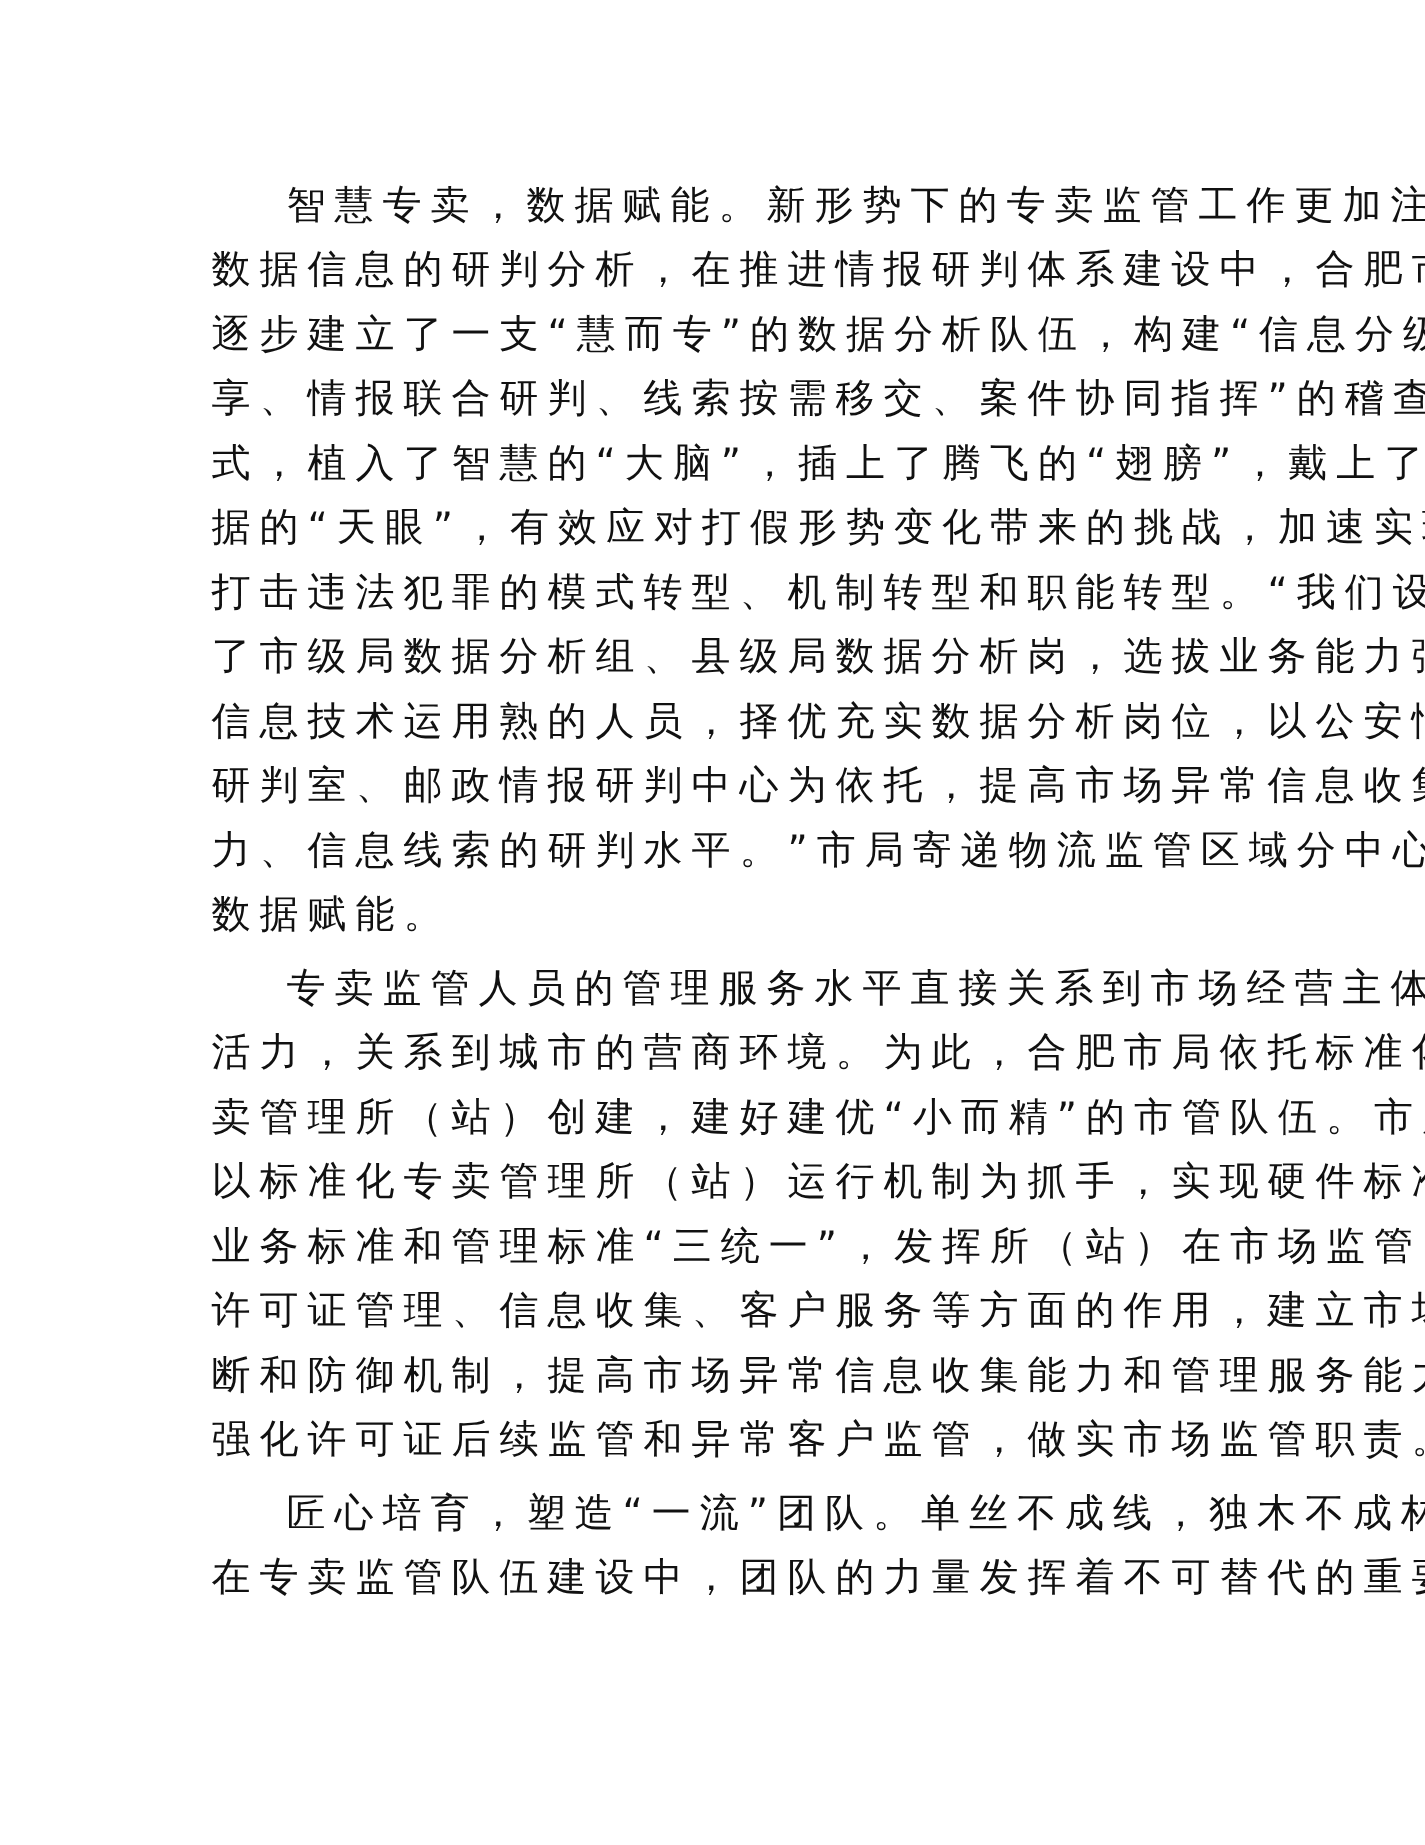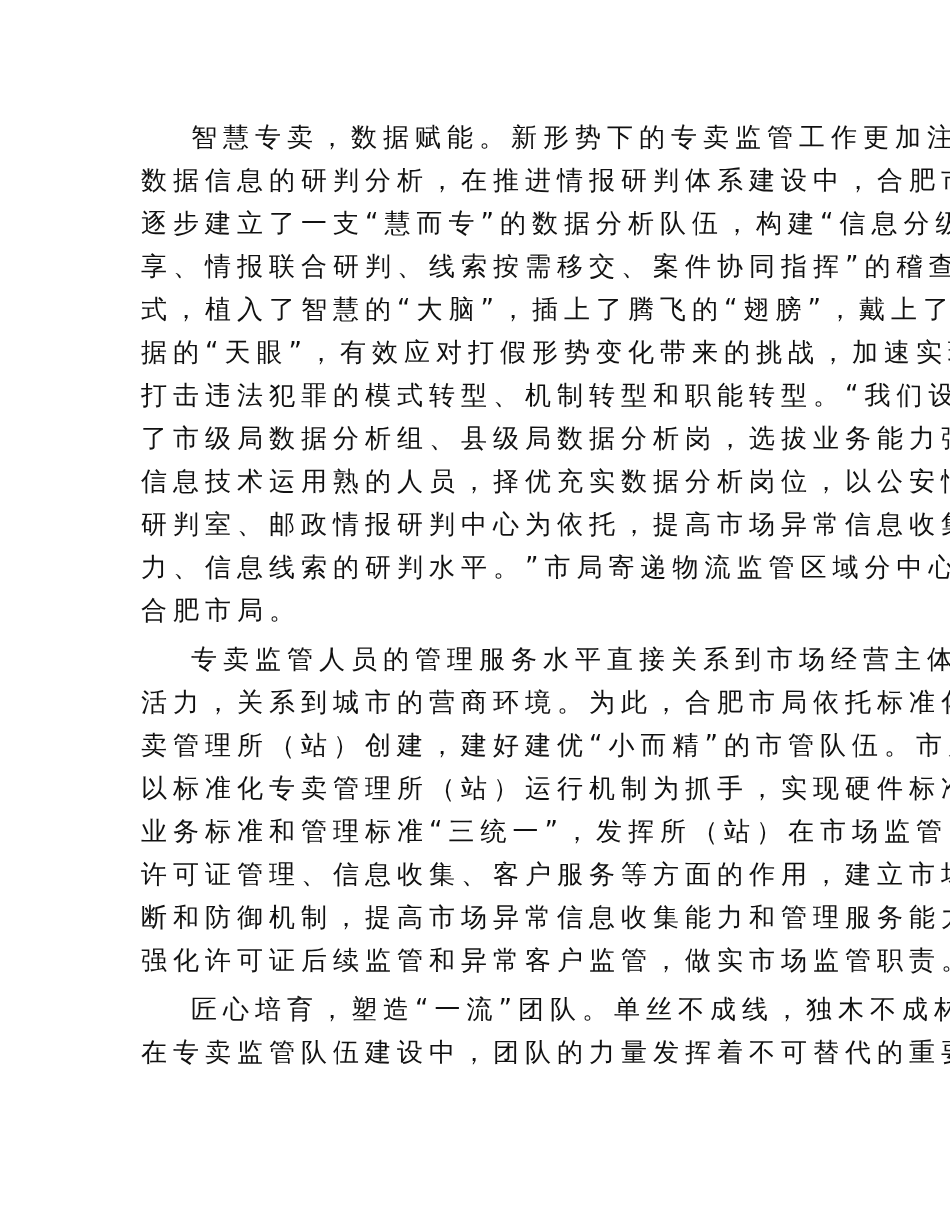--- a/index.html
+++ b/index.html
@@ -57,21 +57,21 @@
     <span class="line">数据信息的研判分析，在推进情报研判体系建设中，合肥市局</span>
     <span class="line">逐步建立了一支“慧而专”的数据分析队伍，构建“信息分级共</span>
     <span class="line">享、情报联合研判、线索按需移交、案件协同指挥”的稽查模</span>
     <span class="line">式，植入了智慧的“大脑”，插上了腾飞的“翅膀”，戴上了数</span>
     <span class="line">据的“天眼”，有效应对打假形势变化带来的挑战，加速实现</span>
     <span class="line">打击违法犯罪的模式转型、机制转型和职能转型。“我们设立</span>
     <span class="line">了市级局数据分析组、县级局数据分析岗，选拔业务能力强、</span>
     <span class="line">信息技术运用熟的人员，择优充实数据分析岗位，以公安情报</span>
     <span class="line">研判室、邮政情报研判中心为依托，提高市场异常信息收集能</span>
     <span class="line">力、信息线索的研判水平。”市局寄递物流监管区域分中心负</span>
-    <span class="line last">合肥市局。</span>
+    <span class="line last">数据赋能。</span>
   </div>
 
   <div class="para">
     <span class="line first">专卖监管人员的管理服务水平直接关系到市场经营主体的</span>
     <span class="line">活力，关系到城市的营商环境。为此，合肥市局依托标准化专</span>
     <span class="line">卖管理所（站）创建，建好建优“小而精”的市管队伍。市局</span>
     <span class="line">以标准化专卖管理所（站）运行机制为抓手，实现硬件标准、</span>
     <span class="line">业务标准和管理标准“三统一”，发挥所（站）在市场监管、</span>
     <span class="line">许可证管理、信息收集、客户服务等方面的作用，建立市场诊</span>
     <span class="line">断和防御机制，提高市场异常信息收集能力和管理服务能力，</span>

